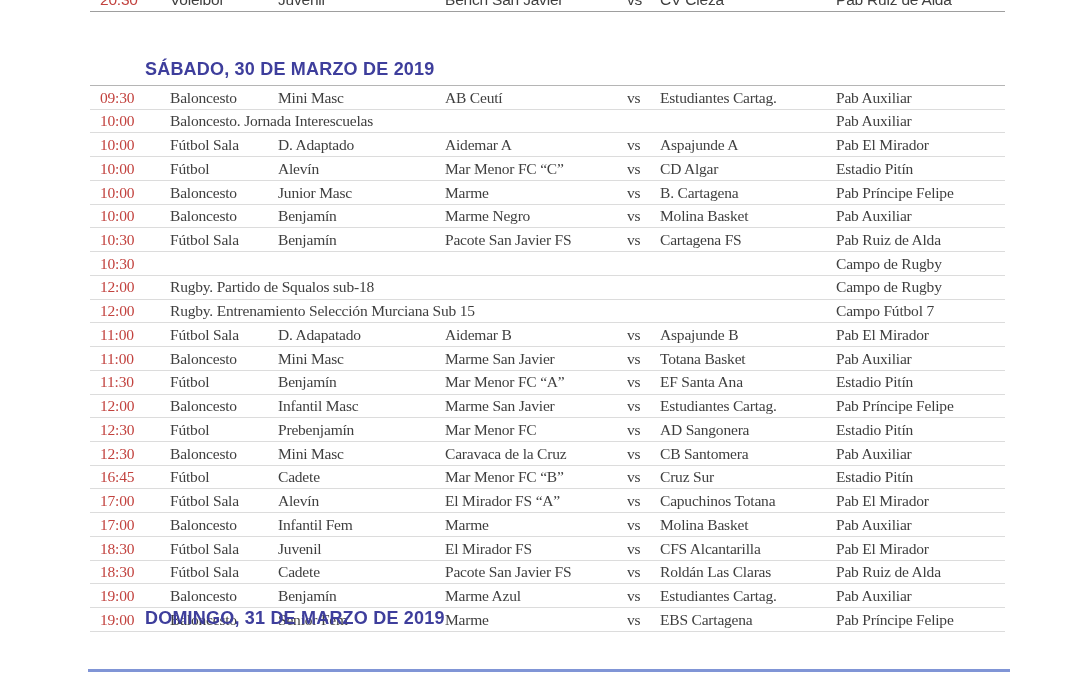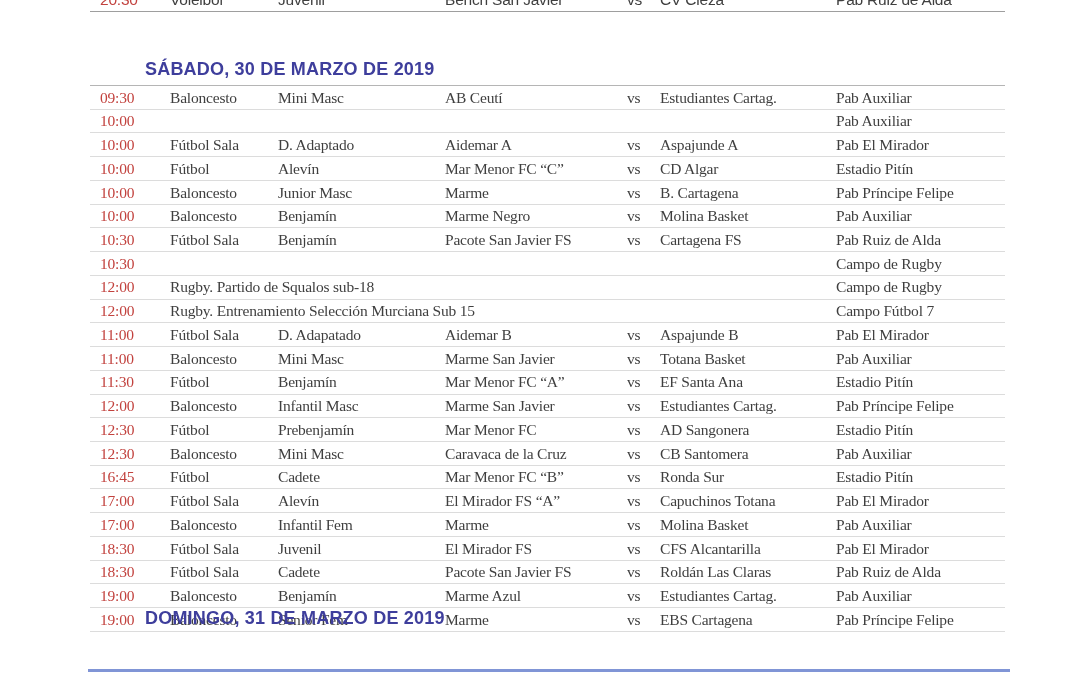--- a/index.html
+++ b/index.html
@@ -84,20 +84,21 @@
         <span class="cell time">09:30</span>
         <span class="cell sport">Baloncesto</span>
         <span class="cell category">Mini Masc</span>
         <span class="cell team1">AB Ceutí</span>
         <span class="cell vs">vs</span>
         <span class="cell team2">Estudiantes Cartag.</span>
         <span class="cell venue">Pab Auxiliar</span>
       </div>
       <div class="row merged">
         <span class="cell time">10:00</span>
+        <span class="cell sport">Baloncesto. Jornada Interescuelas</span>
         <span class="cell venue">Pab Auxiliar</span>
       </div>
       <div class="row">
         <span class="cell time">10:00</span>
         <span class="cell sport">Fútbol Sala</span>
         <span class="cell category">D. Adaptado</span>
         <span class="cell team1">Aidemar A</span>
         <span class="cell vs">vs</span>
         <span class="cell team2">Aspajunde A</span>
         <span class="cell venue">Pab El Mirador</span>
@@ -205,21 +206,21 @@
         <span class="cell vs">vs</span>
         <span class="cell team2">CB Santomera</span>
         <span class="cell venue">Pab Auxiliar</span>
       </div>
       <div class="row">
         <span class="cell time">16:45</span>
         <span class="cell sport">Fútbol</span>
         <span class="cell category">Cadete</span>
         <span class="cell team1">Mar Menor FC “B”</span>
         <span class="cell vs">vs</span>
-        <span class="cell team2">Ronda Sur</span>
+        <span class="cell team2">Cruz Sur</span>
         <span class="cell venue">Estadio Pitín</span>
       </div>
       <div class="row">
         <span class="cell time">17:00</span>
         <span class="cell sport">Fútbol Sala</span>
         <span class="cell category">Alevín</span>
         <span class="cell team1">El Mirador FS “A”</span>
         <span class="cell vs">vs</span>
         <span class="cell team2">Capuchinos Totana</span>
         <span class="cell venue">Pab El Mirador</span>

